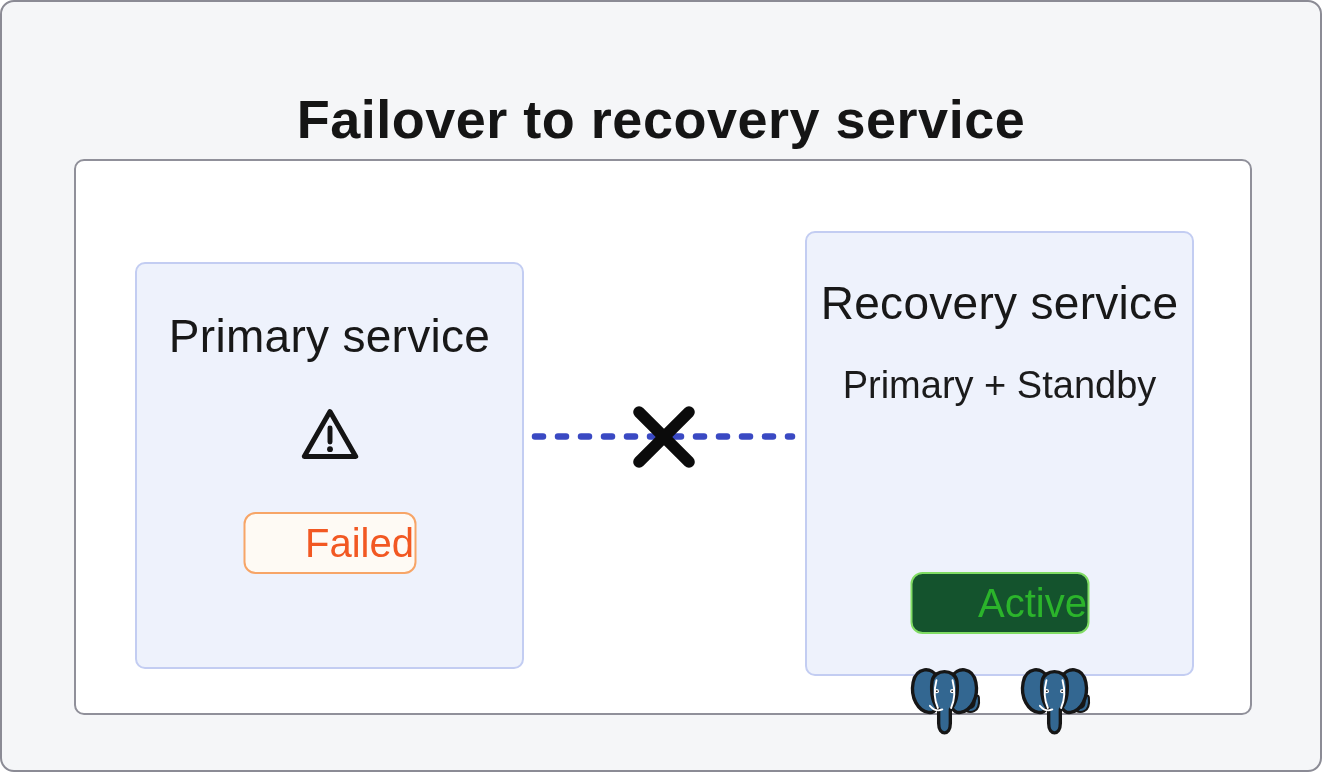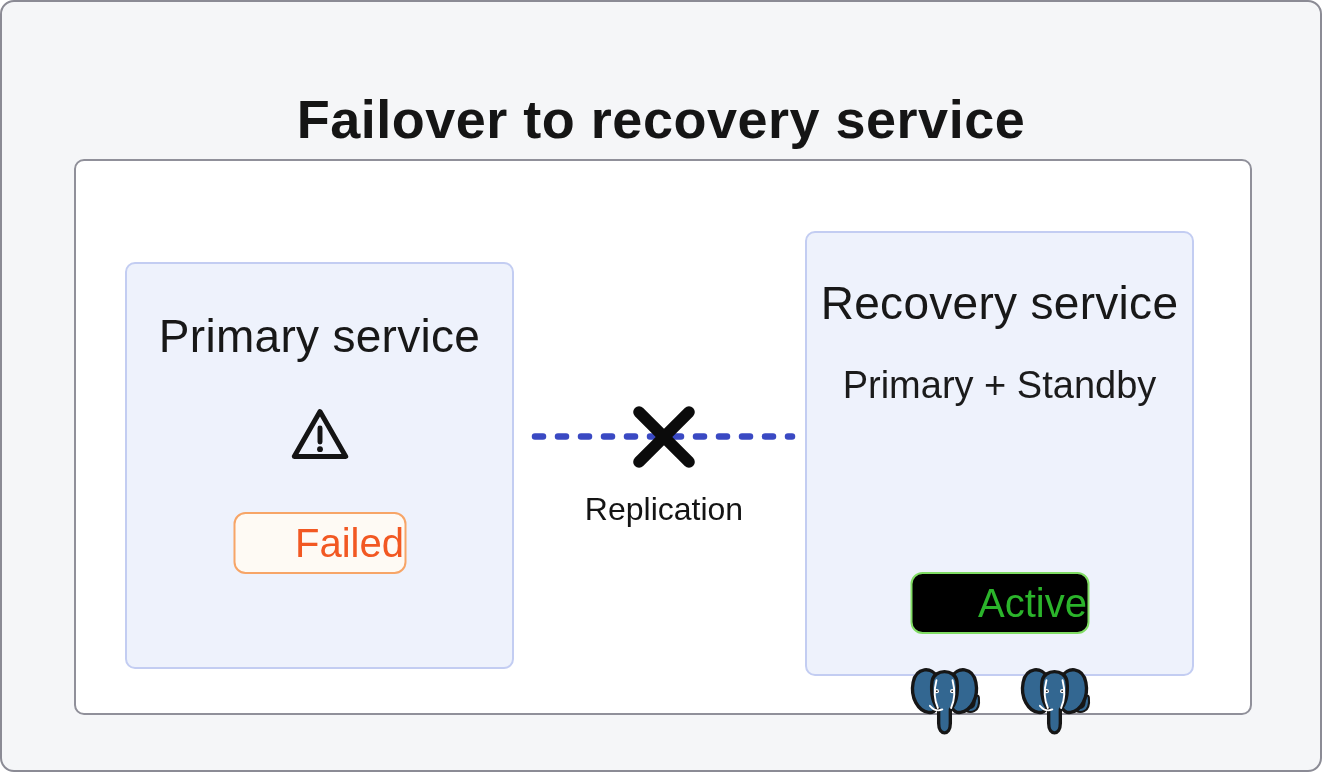--- a/index.html
+++ b/index.html
@@ -32,21 +32,21 @@
     background: #ffffff;
     border: 2px solid #90909a;
     border-radius: 10px;
   }
   .service-box {
     position: absolute;
     background: #eef2fc;
     border: 2px solid #c3cdf2;
     border-radius: 10px;
   }
-  .primary-box { left: 123px; top: 260px; width: 389px; height: 407px; }
+  .primary-box { left: 133px; top: 260px; width: 389px; height: 407px; }
   .recovery-box { left: 803px; top: 229px; width: 389px; height: 445px; }
   .box-title {
     position: absolute;
     left: 0; width: 100%;
     text-align: center;
     font-size: 46px;
     color: #181818;
     letter-spacing: 0.3px;
   }
   .primary-box .box-title { top: 45px; }
@@ -86,21 +86,21 @@
   .failed-badge {
     top: 248px;
     width: 173px;
     background: #fefaf4;
     border: 2px solid #f7a567;
     color: #f25822;
   }
   .active-badge {
     top: 339px;
     width: 179px;
-    background: #000000;
+    background: #14532d;
     border: 2px solid #80dc64;
     color: #2bb42b;
   }
   .dashed-line {
     position: absolute;
     left: 528px; top: 430px;
     width: 267px; height: 9px;
   }
   .cross-wrap {
     position: absolute;
@@ -162,21 +162,20 @@
   <svg class="dashed-line" width="267" height="9">
     <line x1="5" y1="4.5" x2="262" y2="4.5" stroke="#3a49c3" stroke-width="6.5" stroke-linecap="round" stroke-dasharray="8 15"></line>
   </svg>
   <div class="cross-wrap">
     <svg viewBox="0 0 100 100" width="78" height="78">
       <line x1="18" y1="18" x2="82" y2="82" stroke="#0b0b0b" stroke-width="15" stroke-linecap="round"></line>
       <line x1="82" y1="18" x2="18" y2="82" stroke="#0b0b0b" stroke-width="15" stroke-linecap="round"></line>
     </svg>
   </div>
   <div class="connection-label">
-    <div>Replication</div>
   </div>
 
   <div class="service-box recovery-box">
     <div class="box-title">Recovery service</div>
     <div class="box-subtitle">Primary + Standby</div>
     <div class="elephants-row">
       <svg viewBox="0 0 100 100">
           <use href="#pg-elephant"></use>
         </svg>
       <svg viewBox="0 0 100 100">

